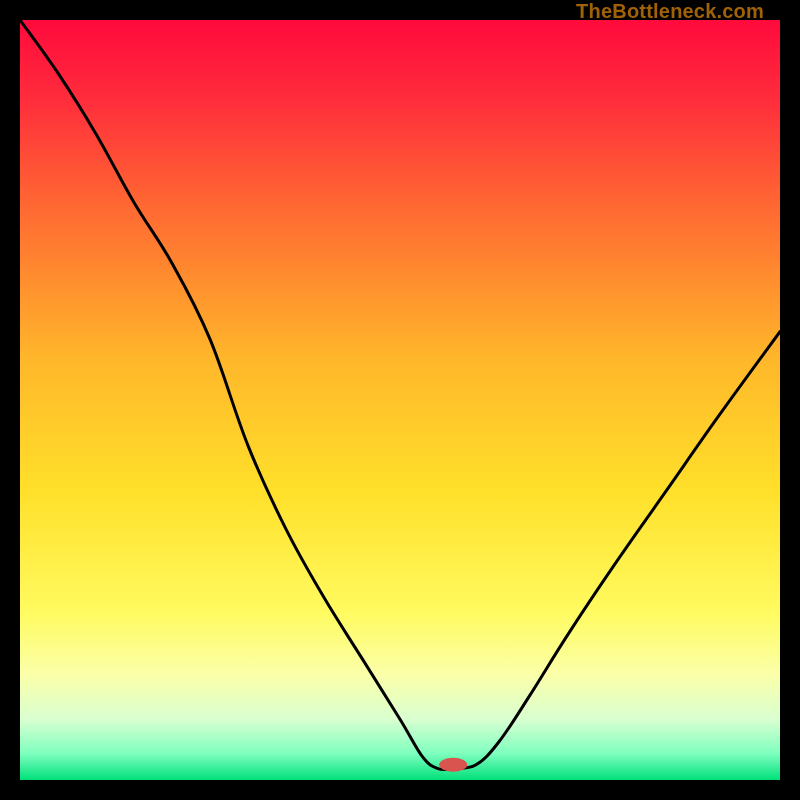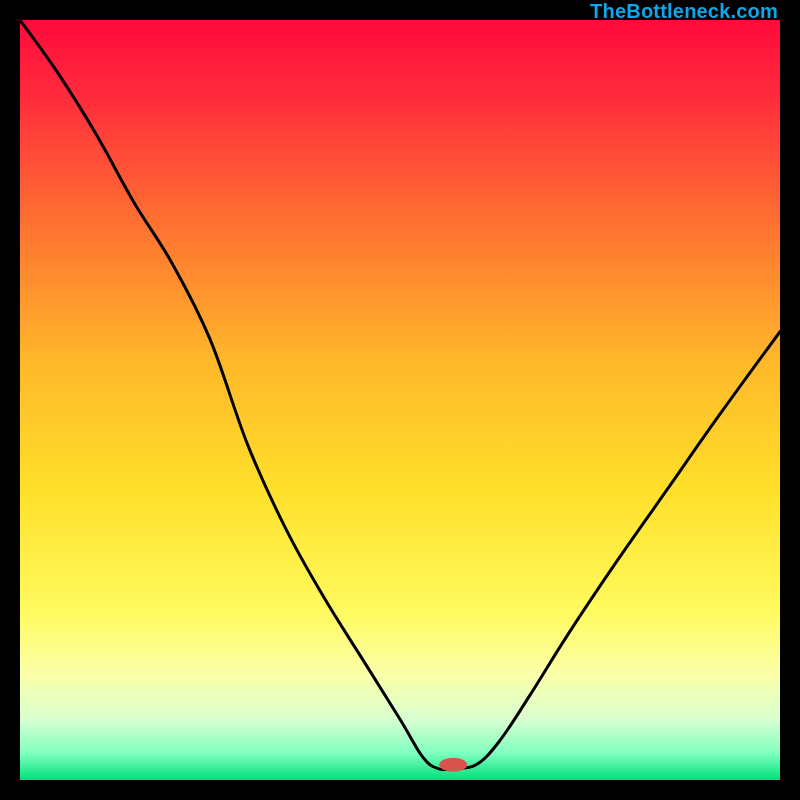--- a/index.html
+++ b/index.html
@@ -21,25 +21,25 @@
   .plot-area {
     position: absolute;
     left: 0;
     top: 0;
     width: 760px;
     height: 760px;
   }
   .watermark {
     position: absolute;
     top: 0px;
-    right: 22px;
+    right: 36px;
     font-family: Arial, Helvetica, sans-serif;
     font-size: 20px;
     font-weight: 600;
-    color: #0ea5e9;
+    color: #a16207;
     letter-spacing: 0.2px;
   }
   svg { display: block; }
 </style>
 </head>
 <body>
 
 <div class="frame">
   <div class="plot-area">
     <svg id="chart-svg" width="760" height="760" viewBox="0 0 760 760">

